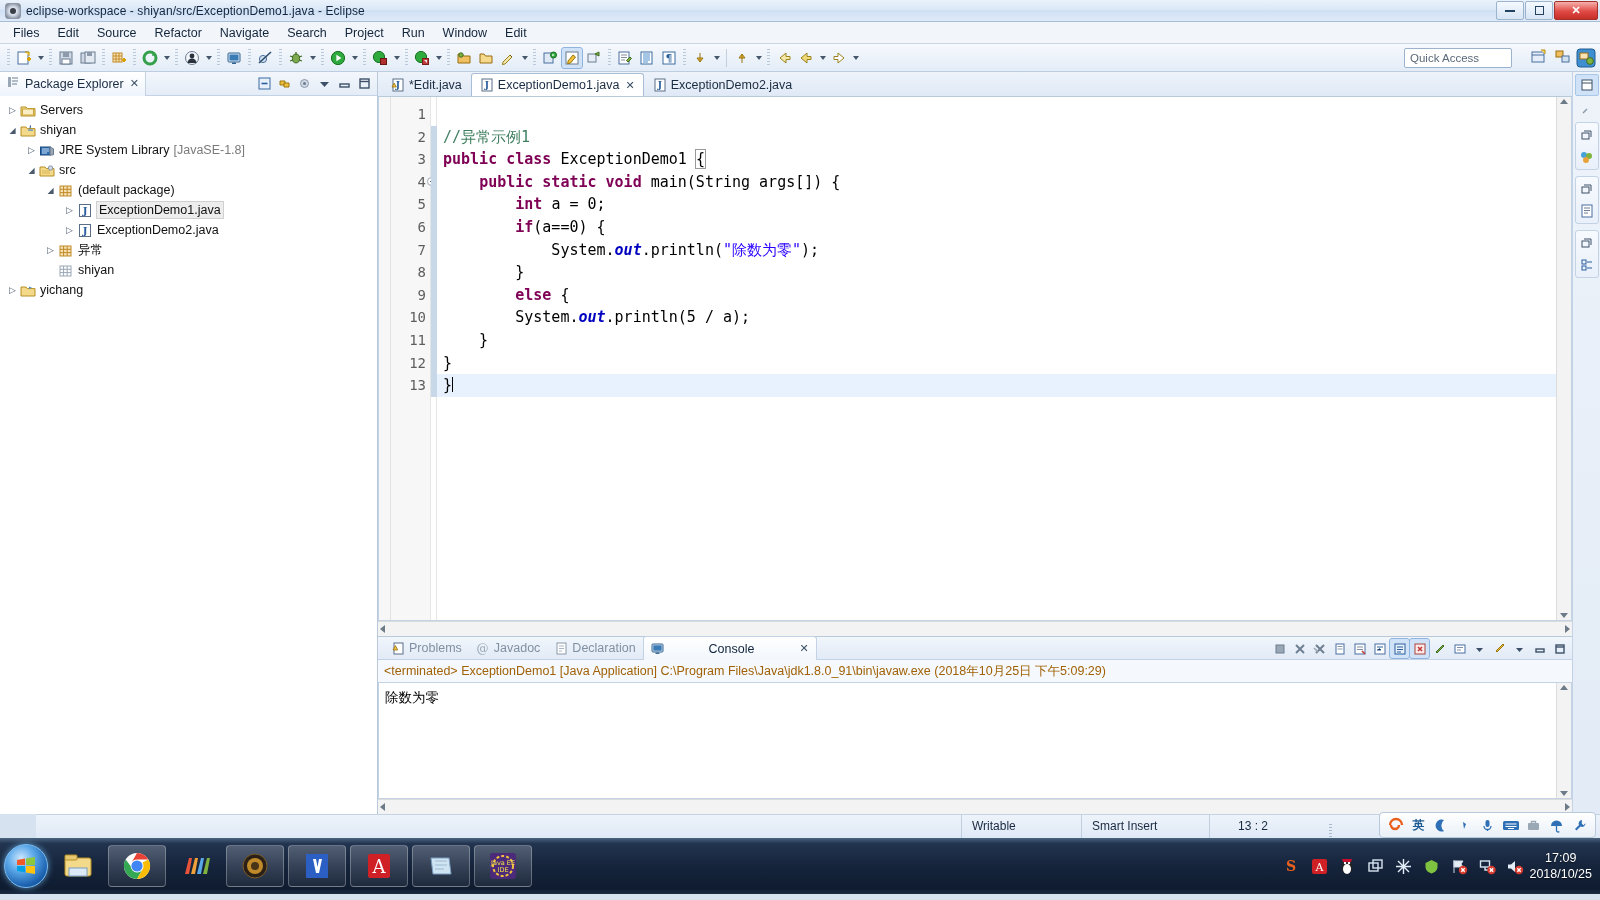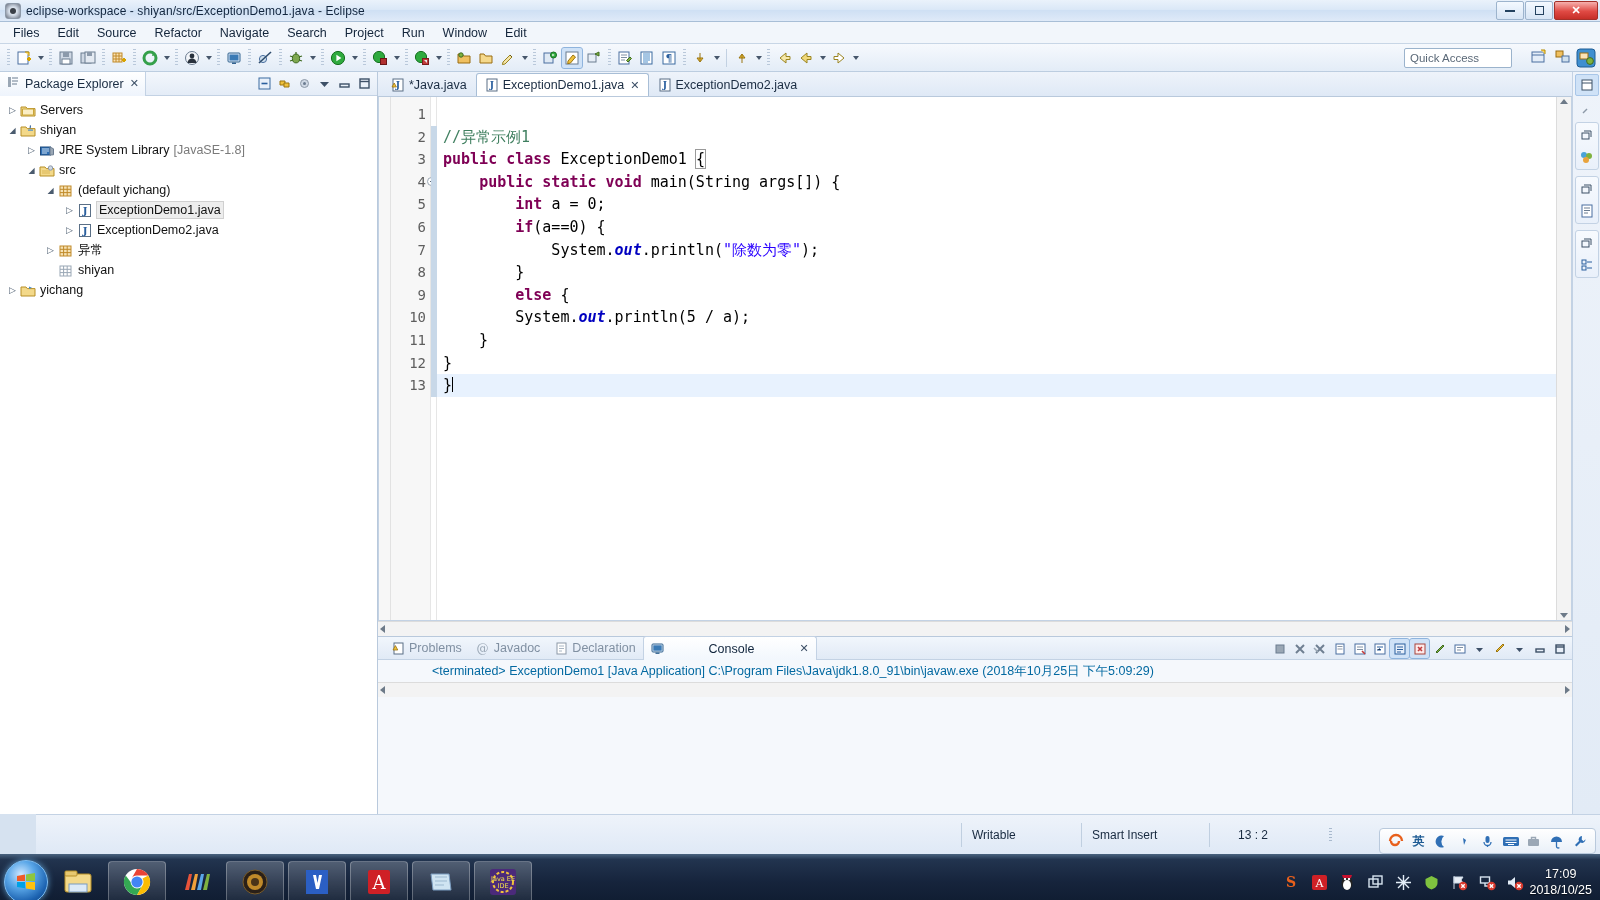--- a/index.html
+++ b/index.html
@@ -148,27 +148,27 @@
   
   #console{height:178px;display:flex;flex-direction:column;background:#f5f8fc;}
   .constabrow{height:24px;display:flex;align-items:center;background:linear-gradient(to bottom,#f1f6fc,#e1eaf6);border-top:1px solid #b9c9dc;border-bottom:1px solid #c3d2e4;position:relative;padding-left:6px;}
   .constab{display:flex;align-items:center;height:24px;padding:0 7px;font-size:12.5px;color:#8090a2;text-align:center;}
   .constab.active{color:#10243c;background:linear-gradient(to bottom,#ffffff,#f2f7fd);border:1px solid #c3d2e4;border-bottom:none;border-radius:3px 3px 0 0;gap:40px;}
   .constab .cicon{width:14px;height:14px;margin-right:4px;display:flex;align-items:center;justify-content:center;}
   .constab .cx{margin-left:5px;font-size:11px;color:#3d5067;}
   .ctoolbar{position:absolute;right:3px;top:2px;display:flex;align-items:center;gap:1px;}
   .ctb{width:19px;height:19px;display:flex;align-items:center;justify-content:center;border-radius:2px;}
   .ctb.pressed{background:#cfe2f7;outline:1px solid #8fb4dd;}
-  .consline{font-size:12.5px;padding:3px 6px 2px 6px;color:#0369a1;white-space:nowrap;background:#f5f8fc;margin-left:48px;}
+  .consline{font-size:12.5px;padding:3px 6px 2px 6px;color:#a16207;white-space:nowrap;background:#f5f8fc;}
   .consbody{flex:1;background:#fff;border:1px solid #c3d2e4;margin:0;display:flex;min-height:0;}
   .consout{flex:1;padding:6px;font-size:13.5px;color:#000;}
 
   
   #statusbar{
-    height:40px;display:flex;align-items:center;
+    height:24px;display:flex;align-items:flex-end;
     background:linear-gradient(to bottom,#eef3fa,#dfe9f6);
     border-top:1px solid #c3d2e4;font-size:12px;color:#17293f;margin-left:36px;
   }
   .sb-cell{height:24px;display:flex;align-items:center;padding:0 10px;border-left:1px solid #c0cfe0;}
   .sb-spacer{flex:1;}
   .sb-grip{width:3px;height:14px;background:repeating-linear-gradient(to bottom,#a9bace 0 1px,transparent 1px 3px);margin:0 8px;}
 
   
   #taskbar{
     height:56px;width:100%;
@@ -547,21 +547,21 @@
           <span class="tlabel">src</span>
         </div>
         <div class="trow" style="padding-left: 44px;">
           <span class="tw" style="transform: rotate(0deg); font-size: 8px;">◢</span>
           <span class="ticon">
             <svg width="16" height="15">
               <rect x="2" y="3" width="11" height="10" fill="#f6e2b4" stroke="#c08a2a"></rect>
               <path d="M2 6.3h11M2 9.6h11M5.6 3v10M9.2 3v10" stroke="#c08a2a"></path>
             </svg>
           </span>
-          <span class="tlabel">(default yichang)</span>
+          <span class="tlabel">(default package)</span>
         </div>
         <div class="trow sel" style="padding-left: 63px;">
           <span class="tw">▷</span>
           <span class="ticon">
             <svg width="16" height="15">
               <rect x="2.5" y="1.5" width="11" height="12" fill="#fff" stroke="#5a6f86"></rect>
               <text x="8" y="11" font-size="10" text-anchor="middle" fill="#2a5f9e" font-family="DejaVu Serif" font-weight="bold">J</text>
             </svg>
           </span>
           <span class="tlabel">ExceptionDemo1.java</span>
@@ -613,21 +613,21 @@
 
     <div class="edtabrow" id="editor-tabs">
         <div class="edtab">
           <span class="jicon">
             <svg width="14" height="14">
               <rect x="2" y="1" width="10" height="12" fill="#fff" stroke="#5a6f86"></rect>
               <text x="7" y="10" font-size="9" text-anchor="middle" fill="#2a5f9e" font-family="DejaVu Serif" font-weight="bold">J</text>
               <path d="M1 9l2.2-4 2.2 4z" fill="#f0c23c" stroke="#9a7410" stroke-width=".8"></path>
             </svg>
           </span>
-          <span>*Java.java</span>
+          <span>*Edit.java</span>
         </div>
         <div class="edtab active">
           <span class="jicon">
             <svg width="14" height="14">
               <rect x="2" y="1" width="10" height="12" fill="#fff" stroke="#5a6f86"></rect>
               <text x="7" y="10" font-size="9" text-anchor="middle" fill="#2a5f9e" font-family="DejaVu Serif" font-weight="bold">J</text>
             </svg>
           </span>
           <span>ExceptionDemo1.java</span>
           <span class="tx">✕</span>
@@ -805,20 +805,27 @@
           </div>
           <div class="ctb">
             <svg width="14" height="14">
                 <rect x="3" y="3" width="8" height="8" fill="none" stroke="#3d5067" stroke-width="1.4"></rect>
                 <path d="M3 5h8" stroke="#3d5067" stroke-width="1.4"></path>
               </svg>
           </div>
         </div>
       </div>
       <div class="consline">&lt;terminated&gt; ExceptionDemo1 [Java Application] C:\Program Files\Java\jdk1.8.0_91\bin\javaw.exe (2018年10月25日 下午5:09:29)</div>
+      <div class="consbody">
+        <div class="consout">除数为零</div>
+        <div class="vscroll">
+          <div class="sarrow up"></div>
+          <div class="sarrow down"></div>
+        </div>
+      </div>
       <div class="hscroll">
         <div class="sarrow left"></div>
         <div class="sarrow right"></div>
       </div>
     </div>
   </div>
 
   <div id="rightbar">
     <div class="rtab">
       <svg width="14" height="14">

